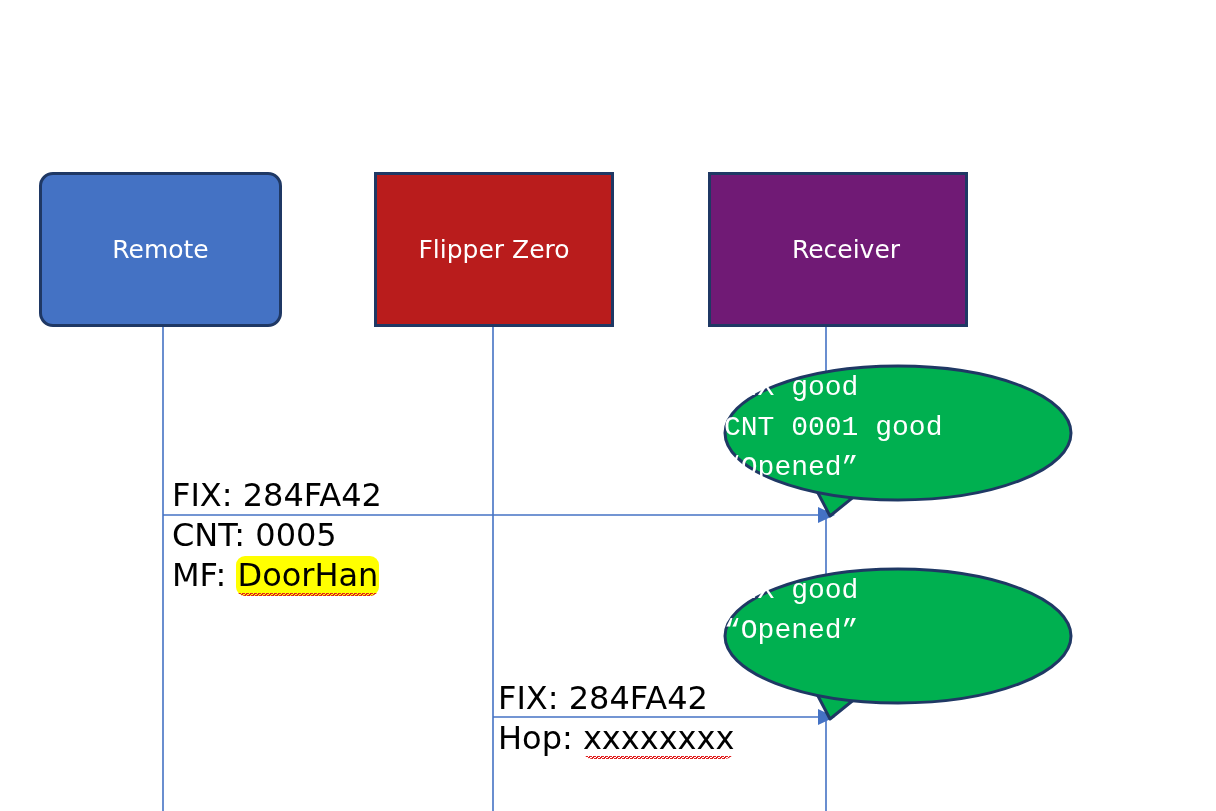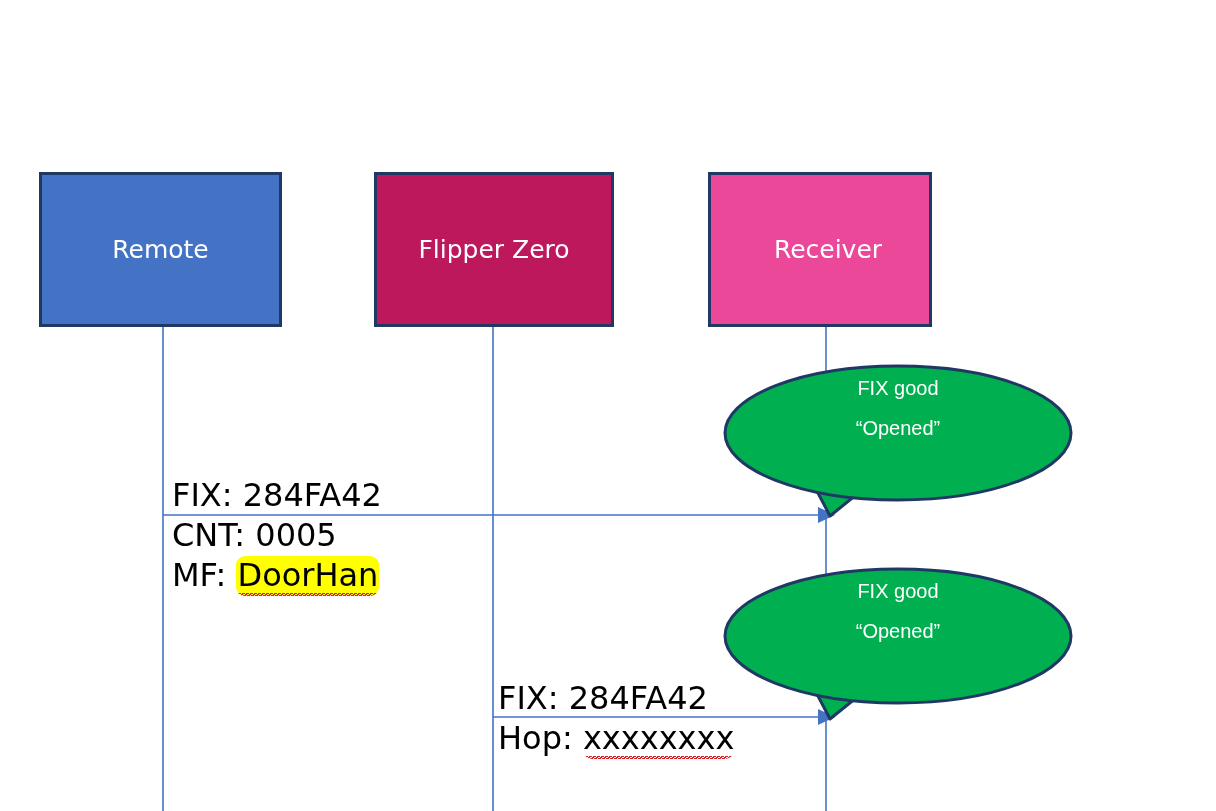--- a/index.html
+++ b/index.html
@@ -55,28 +55,29 @@
     color: #ffffff;
     font-size: 25px;
     font-family: "DejaVu Sans", "Liberation Sans", sans-serif;
     font-weight: 400;
     line-height: 30px;
     text-align: center;
   }
   #actor-remote {
     left: 39px;  top: 172px;  width: 243px;  height: 155px;
     background: #4472C4;
+    border-radius: 14px;
   }
   #actor-flipper {
     left: 374px; top: 172px;  width: 240px;  height: 155px;
-    background: #be185d;
+    background: #b91c1c;
   }
   #actor-receiver {
-    left: 708px; top: 172px;  width: 224px;  height: 155px;
-    background: #ec4899;
+    left: 708px; top: 172px;  width: 260px;  height: 155px;
+    background: #701a75;
     padding-left: 16px;
   }
 
   
   .msg-block {
     position: absolute;
     font-family: "DejaVu Sans", "Liberation Sans", sans-serif;
     font-size: 32px;
     line-height: 40px;
     color: #000000;
@@ -100,24 +101,23 @@
     background-size: 4px 3px;
     background-position: 0 100%;
     padding-bottom: 2px;
     border-radius: 9px;
   }
 
   
   .bubble-text {
     position: absolute;
     width: 348px;
-    text-align: center;
     color: #ffffff;
-    font-family: Liberation Sans, sans-serif;
-    font-size: 20px;
+    font-family: Liberation Mono, monospace;
+    font-size: 28px;
     line-height: 40px;
   }
   #bubble-text-1 { left: 724px; top: 368px; }
   #bubble-text-2 { left: 724px; top: 571px; }
   .bubble-line { display: block; height: 40px; }
 </style>
 </head>
 <body>
 
 <div id="slide">
@@ -178,20 +178,21 @@
     <span class="msg-line">
       <span>FIX: </span><span>284FA42</span>
     </span>
     <span class="msg-line">
       <span>Hop: </span><span class="squiggle">xxxxxxxx</span>
     </span>
   </div>
 
   <div class="bubble-text" id="bubble-text-1">
     <span class="bubble-line">FIX good</span>
+    <span class="bubble-line">CNT 0001 good</span>
     <span class="bubble-line">“Opened”</span>
   </div>
 
   <div class="bubble-text" id="bubble-text-2">
     <span class="bubble-line">FIX good</span>
     <span class="bubble-line">“Opened”</span>
   </div>
 
 </div>
 

